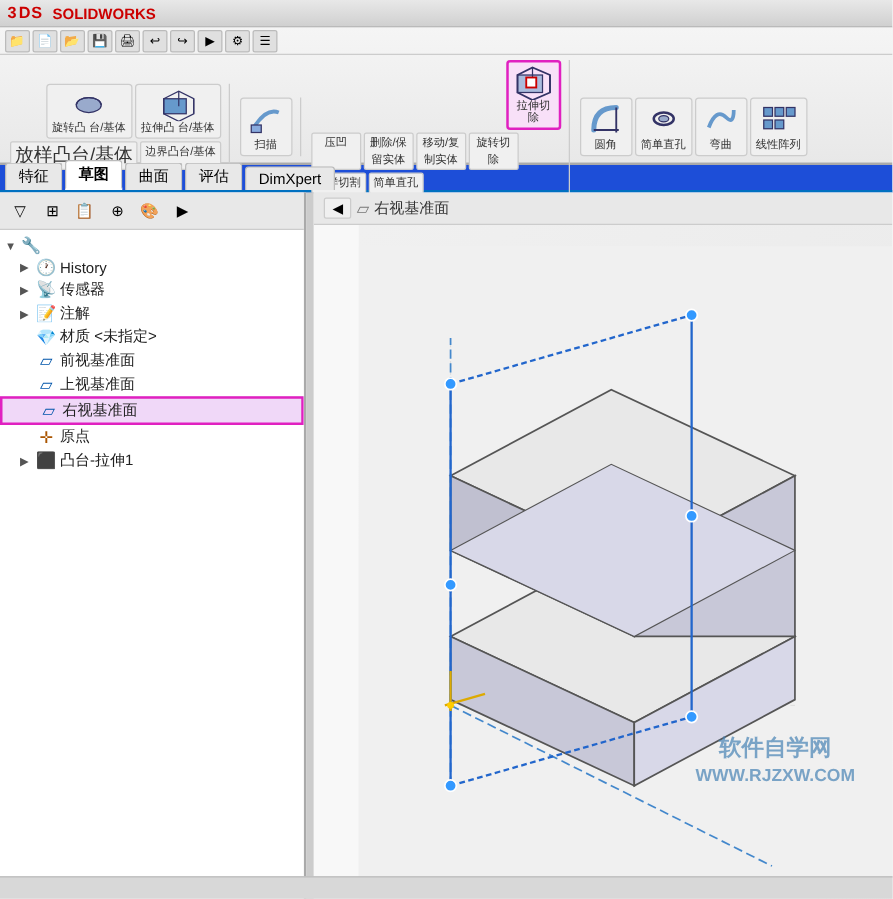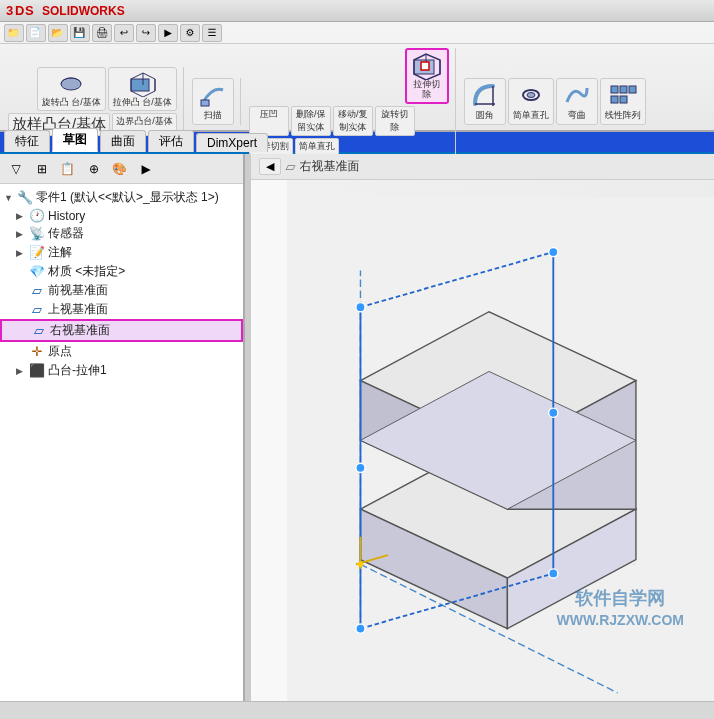--- a/index.html
+++ b/index.html
@@ -354,21 +354,20 @@
       <div class="icon-btn" title="配置管理器">⊕</div>
       <div class="icon-btn" title="外观">🎨</div>
       <div class="icon-btn" title="展开">▶</div>
     </div>
 
     <div id="feature-tree">
 
       <div class="tree-item">
         <span class="tree-arrow">▼</span>
         <span class="tree-icon">🔧</span>
-        <span class="tree-label">零件1 (默认&lt;&lt;默认&gt;_显示状态 1&gt;)</span>
       </div>
 
       <div class="tree-item indent1">
         <span class="tree-arrow">▶</span>
         <span class="tree-icon">🕐</span>
         <span class="tree-label">History</span>
       </div>
 
       <div class="tree-item indent1">
         <span class="tree-arrow">▶</span>

